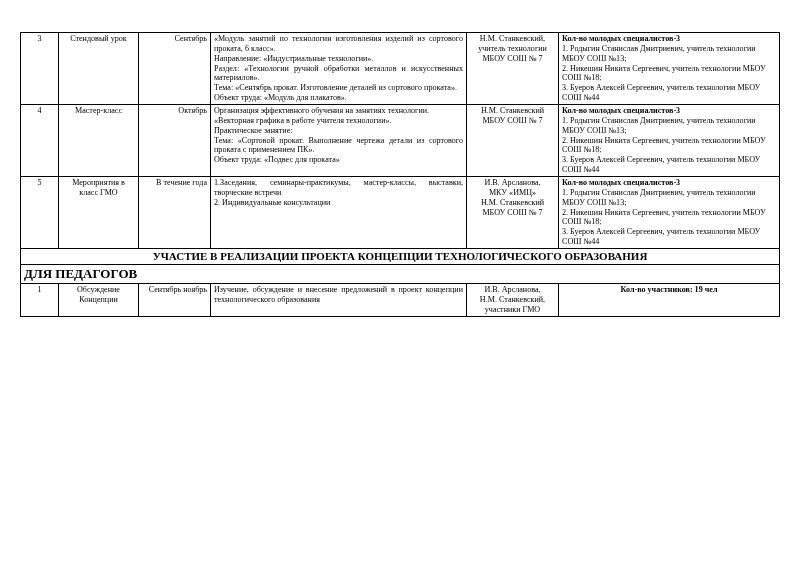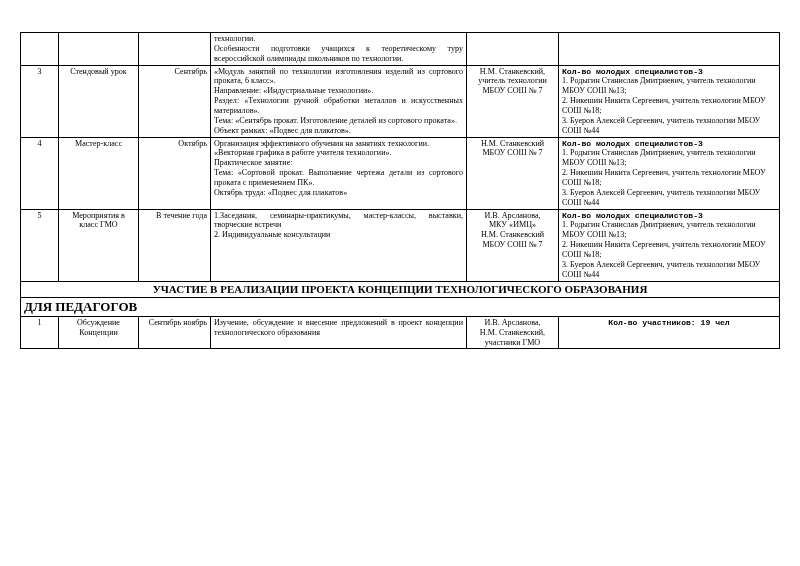--- a/index.html
+++ b/index.html
@@ -65,62 +65,51 @@
   .section-label {
     text-align: left;
     font-weight: bold;
     font-size: 13px;
     padding-top: 2px;
     padding-bottom: 2px;
     padding-left: 4px;
   }
   .ln { display: block; }
   .ln.just { text-align: justify; text-align-last: left; }
-  .result-title { font-weight: bold; display: block; font-family: Liberation Mono, monospace; }
+  .result-title { font-weight: bold; display: block; }
   .result-item { display: block; }
   .empty-tall { height: 46px; }
 </style>
 </head>
 <body>
 
 <div class="page">
 
   <table class="doc-table">
     <colgroup>
       <col class="c-num">
       <col class="c-form">
       <col class="c-date">
       <col class="c-body">
       <col class="c-resp">
       <col class="c-result">
     </colgroup>
     <tbody>
 
-      <tr>
-        <td class="cell-num"></td>
-        <td class="cell-form"></td>
-        <td class="cell-date"></td>
-        <td class="cell-body">
-          <span class="ln">технологии.</span>
-          <span class="ln just">Особенности подготовки учащихся к теоретическому туру всероссийской олимпиады школьников по технологии.</span>
-        </td>
-        <td class="cell-resp"></td>
-        <td class="cell-result"></td>
-      </tr>
 
       <tr>
         <td class="cell-num">3</td>
         <td class="cell-form">Стендовый урок</td>
         <td class="cell-date">Сентябрь</td>
         <td class="cell-body">
           <span class="ln just">«Модуль занятий по технологии изготовления изделий из сортового проката, 6 класс».</span>
           <span class="ln">Направление: «Индустриальные технологии».</span>
           <span class="ln">Раздел: «Технологии ручной обработки металлов и искусственных материалов».</span>
           <span class="ln">Тема: «Сентябрь прокат. Изготовление деталей из сортового проката».</span>
-          <span class="ln">Объект рамках: «Подвес для плакатов».</span>
+          <span class="ln">Объект труда: «Модуль для плакатов».</span>
         </td>
         <td class="cell-resp">
           <span class="ln">Н.М. Станкевский,</span>
           <span class="ln">учитель технологии</span>
           <span class="ln">МБОУ СОШ № 7</span>
         </td>
         <td class="cell-result">
           <span class="result-title">Кол-во молодых специалистов-3</span>
           <span class="result-item">1. Родыгин Станислав Дмитриевич, учитель технологии МБОУ СОШ №13;</span>
           <span class="result-item">2. Никешин Никита Сергеевич, учитель технологии МБОУ СОШ №18;</span>
@@ -130,21 +119,21 @@
 
       <tr>
         <td class="cell-num">4</td>
         <td class="cell-form">Мастер-класс</td>
         <td class="cell-date">Октябрь</td>
         <td class="cell-body">
           <span class="ln just">Организация эффективного обучения на занятиях технологии.</span>
           <span class="ln just">«Векторная графика в работе учителя технологии».</span>
           <span class="ln">Практическое занятие:</span>
           <span class="ln just">Тема: «Сортовой прокат. Выполнение чертежа детали из сортового проката с применением ПК».</span>
-          <span class="ln">Октябрь труда: «Подвес для плакатов»</span>
+          <span class="ln">Объект труда: «Подвес для проката»</span>
         </td>
         <td class="cell-resp">
           <span class="ln">Н.М. Станкевский</span>
           <span class="ln">МБОУ СОШ № 7</span>
         </td>
         <td class="cell-result">
           <span class="result-title">Кол-во молодых специалистов-3</span>
           <span class="result-item">1. Родыгин Станислав Дмитриевич, учитель технологии МБОУ СОШ №13;</span>
           <span class="result-item">2. Никешин Никита Сергеевич, учитель технологии МБОУ СОШ №18;</span>
           <span class="result-item">3. Буеров Алексей Сергеевич, учитель технологии МБОУ СОШ №44</span>

